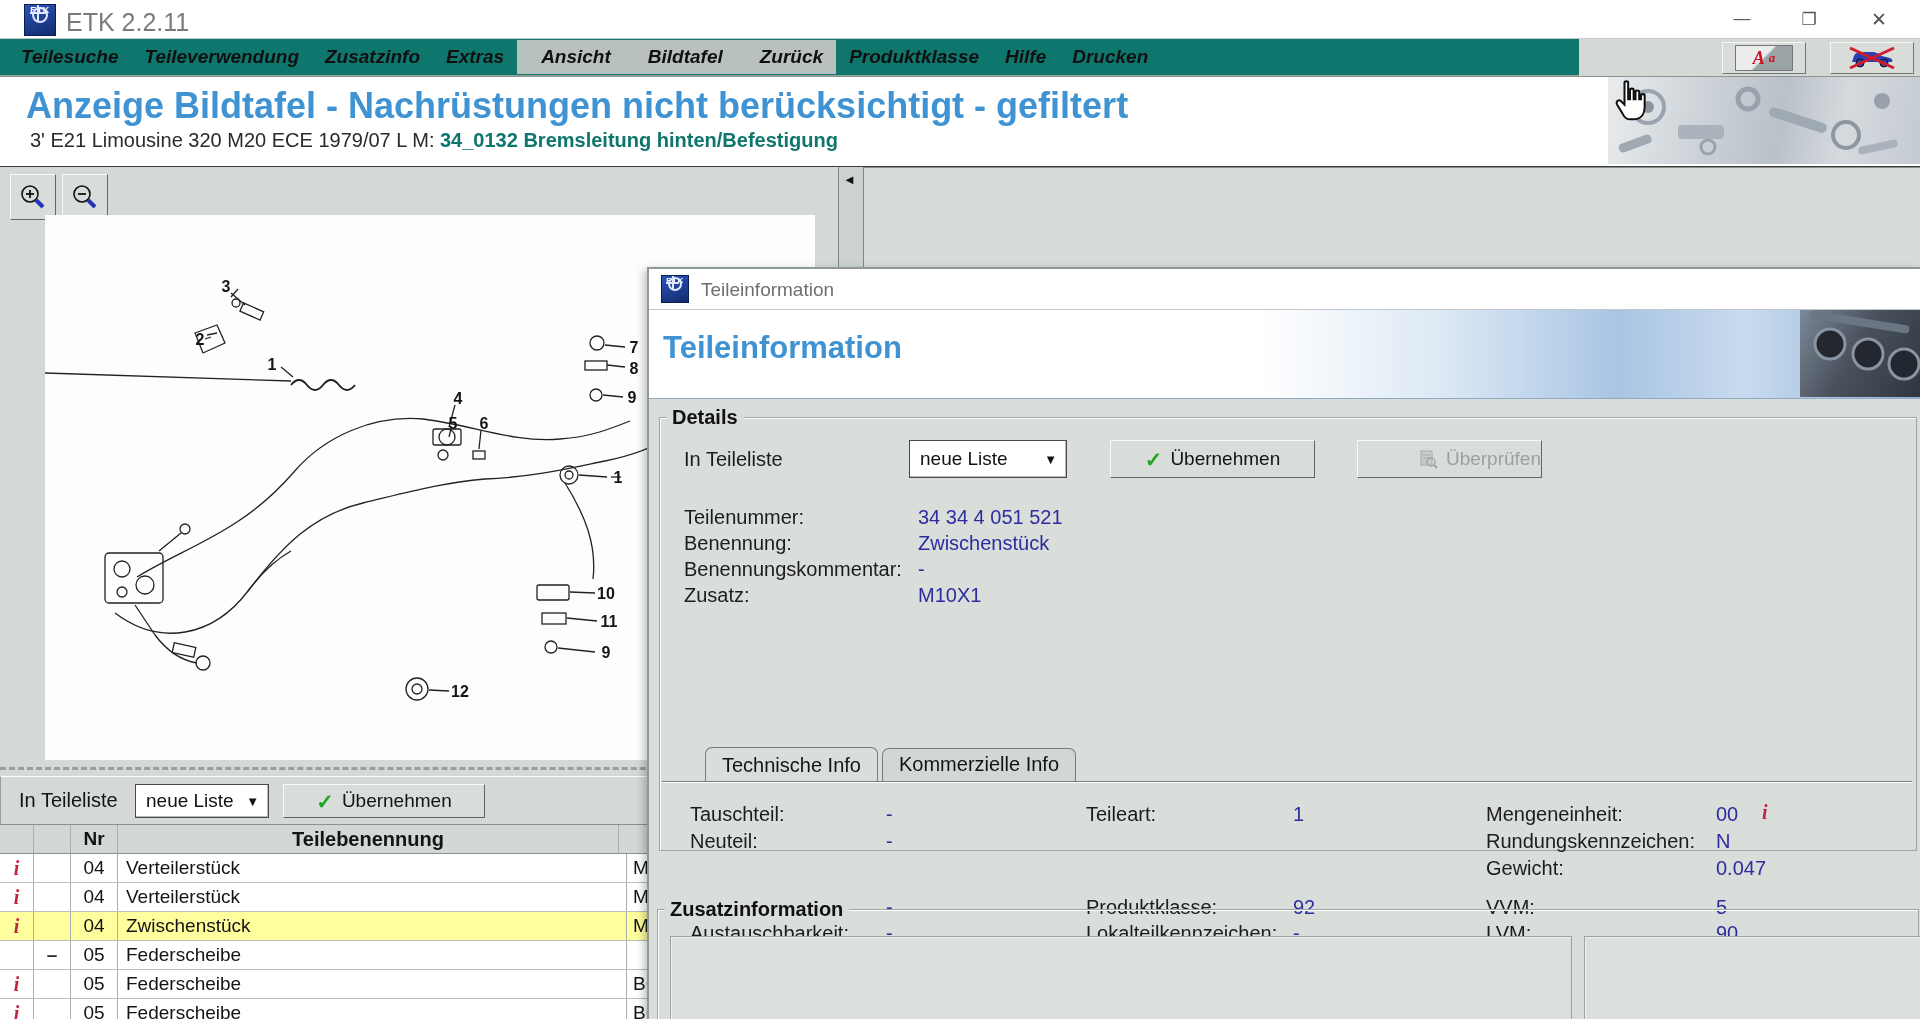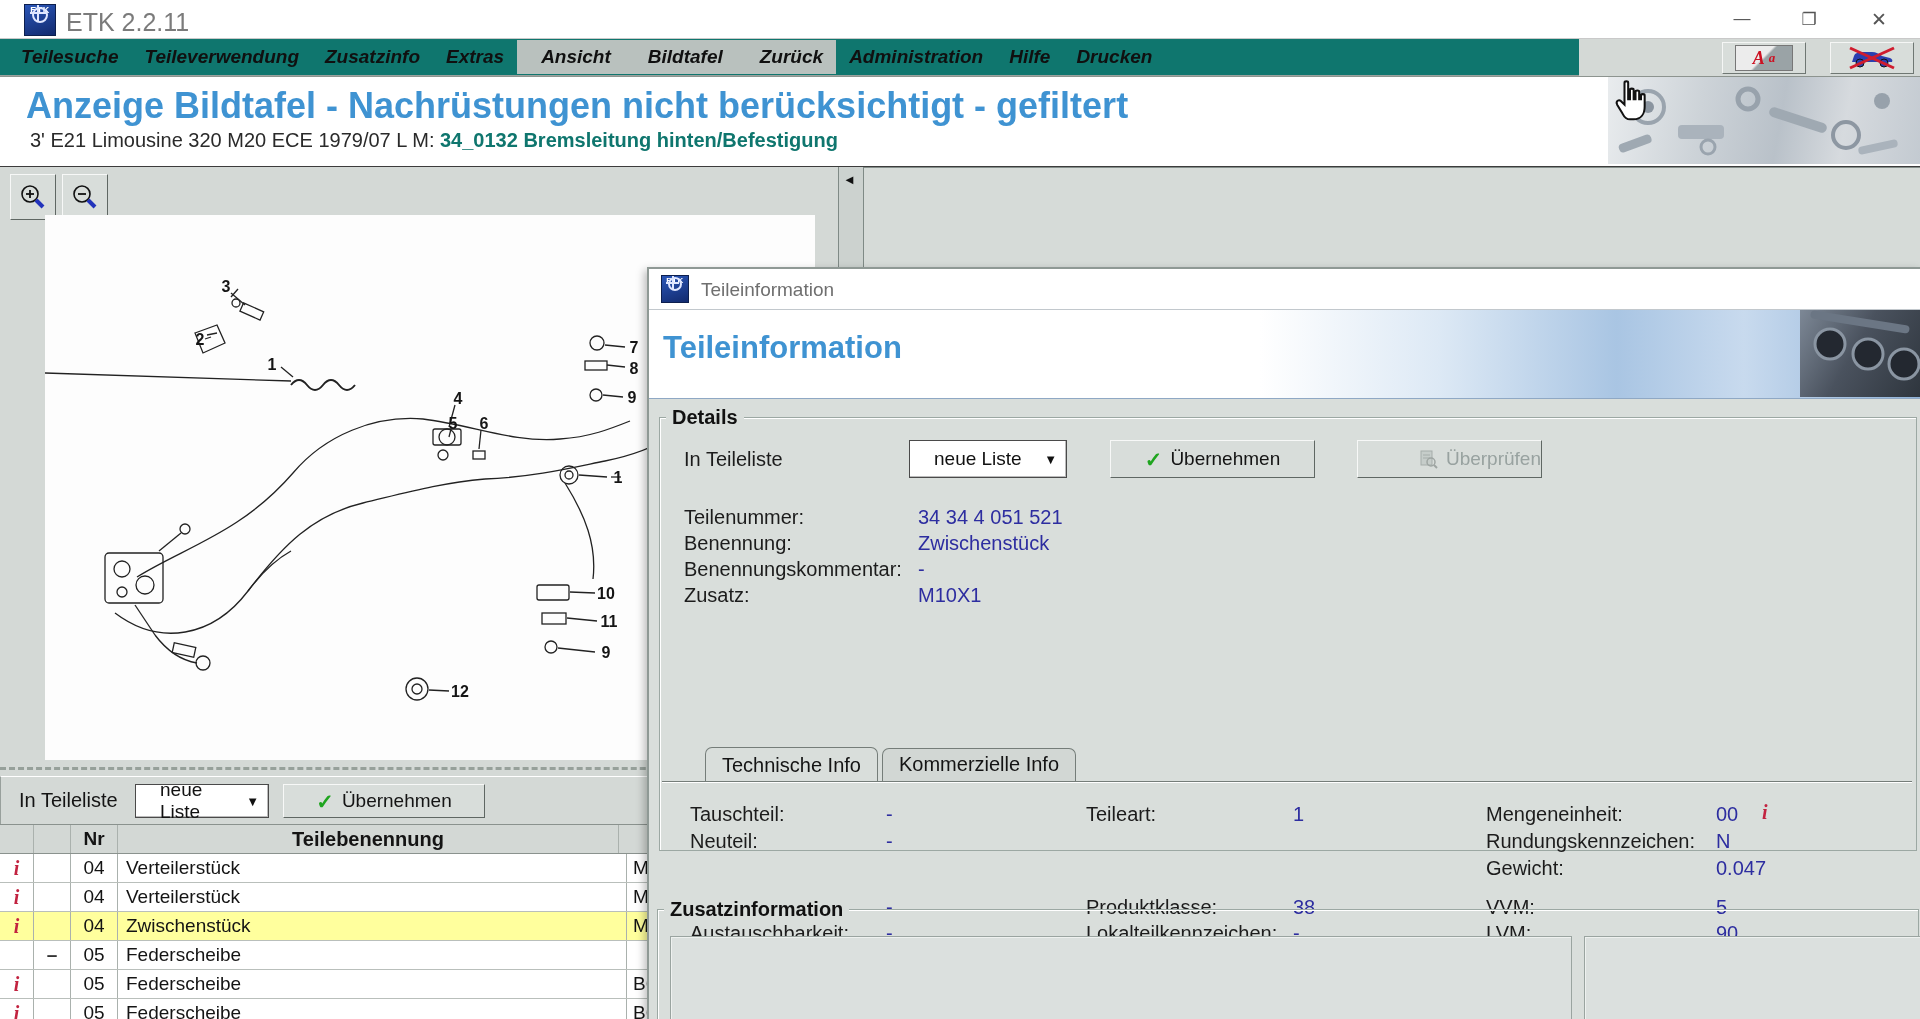--- a/index.html
+++ b/index.html
@@ -50,21 +50,21 @@
   .callout{position:absolute;transform:translate(-50%,-50%);font-size:16px;font-weight:bold;color:#151515;}
   .vscroll{position:absolute;left:838px;top:0;width:24px;height:610px;background:#ccd2cf;border-left:1px solid #7f8a86;border-right:1px solid #7f8a86;}
   .vscroll .arrow{position:absolute;left:4px;top:5px;font-size:13px;color:#111;}
   .hsplit{position:absolute;left:0;top:593px;width:862px;height:16px;}
   .hsplit .dots{margin-top:7px;border-top:3px dashed #96a09a;}
   .lp-toolbar{position:absolute;left:0;top:609px;width:860px;height:48px;background:#d4d9d6;
               border:1px solid #98a09c;border-top-color:#ffffff;}
   .lp-toolbar .lbl{position:absolute;left:18px;top:12px;font-size:20px;color:#141414;}
   .dropdown{position:absolute;background:#fff;border:1px solid #4a4a4a;box-shadow:inset -1px -1px 0 #bbb;
             display:flex;align-items:center;font-size:19px;color:#111;}
-  .dropdown .val{padding-left:24px;flex:1;}
+  .dropdown .val{padding-left:10px;flex:1;}
   .dropdown .caret{padding-right:9px;font-size:13px;color:#111;}
   .lp-dd{left:134px;top:7px;width:132px;height:32px;}
   .btn3d{position:absolute;background:#d8ddda;border:1px solid #5f6763;border-top-color:#f7f8f7;border-left-color:#f7f8f7;
          display:flex;align-items:center;justify-content:center;gap:8px;font-size:19px;color:#141414;}
   .lp-apply{left:282px;top:7px;width:200px;height:32px;}
   .check{color:#1fa51f;font-weight:bold;font-size:21px;line-height:1;}
   
   .ptable{position:absolute;left:0;top:657px;width:862px;}
   .prow{display:flex;height:28px;background:#fff;border-bottom:1px solid #b9bfbb;}
   .prow.hdr{background:#d3d8d5;border-top:1px solid #8a928e;border-bottom:1px solid #8a928e;font-weight:bold;}
@@ -141,21 +141,21 @@
 
   <div class="menubar">
     <div class="menu-items">
       <span class="menu-item">Teilesuche</span>
       <span class="menu-item">Teileverwendung</span>
       <span class="menu-item">Zusatzinfo</span>
       <span class="menu-item">Extras</span>
       <span class="menu-item hl">Ansicht</span>
       <span class="menu-item hl">Bildtafel</span>
       <span class="menu-item hl">Zurück</span>
-      <span class="menu-item">Administration</span>
+      <span class="menu-item">Produktklasse</span>
       <span class="menu-item">Hilfe</span>
       <span class="menu-item">Drucken</span>
     </div>
     <div class="tb-btn tb-font">
       <span class="aa-box">
         <span class="A">A</span>
           <span class="a">a</span>
       </span>
     </div>
     <div class="tb-btn tb-car">
@@ -446,21 +446,21 @@
             <span class="fld-value c3v">N</span>
           </div>
           <div class="trow t2">
             <span class="fld-label c3l">Gewicht:</span>
             <span class="fld-value c3v">0.047</span>
           </div>
           <div class="trow t3">
             <span class="fld-label c1l">Teilenummer alt:</span>
             <span class="fld-value c1v">-</span>
             <span class="fld-label c2l">Produktklasse:</span>
-            <span class="fld-value c2v">38</span>
+            <span class="fld-value c2v">92</span>
             <span class="fld-label c3l">VVM:</span>
             <span class="fld-value c3v">5</span>
           </div>
           <div class="trow t4">
             <span class="fld-label c1l">Austauschbarkeit:</span>
             <span class="fld-value c1v">-</span>
             <span class="fld-label c2l">Lokalteilkennzeichen:</span>
             <span class="fld-value c2v">-</span>
             <span class="fld-label c3l">LVM:</span>
             <span class="fld-value c3v">90</span>

